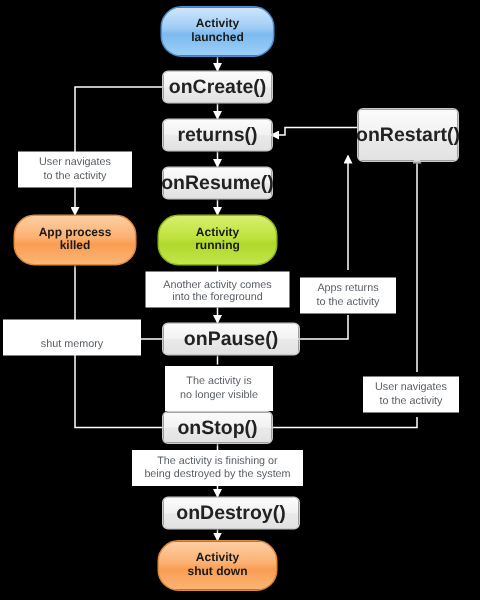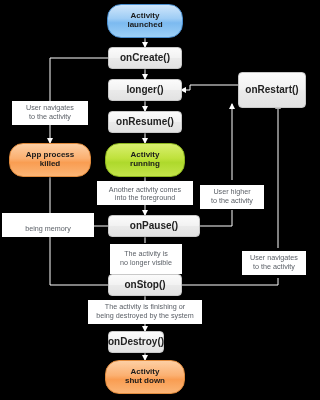--- a/index.html
+++ b/index.html
@@ -20,21 +20,21 @@
     text-align:center;
     line-height:1.12;
   }
 
   
   .method{
     background:linear-gradient(to bottom,#fbfbfb 0%,#f2f2f2 48%,#eaeaea 52%,#e2e2e2 100%);
     border:1px solid #c9c9c9;
     border-radius:4px;
     color:#222222;
-    font-size:10px;
+    font-size:13px;
     font-weight:bold;
     box-shadow:0 1px 1px rgba(0,0,0,.35);
   }
 
   
   .pill{
     border-radius:14px;
     font-size:8px;
     font-weight:bold;
     color:#1a1a1a;
@@ -116,21 +116,21 @@
 
   <div class="node pill pill-blue" style="left:107px;top:4px;width:76px;height:34px;">
     <span>
       <span>Activity</span><br>
       <span>launched</span>
     </span>
   </div>
 
   <div class="node method" style="left:108px;top:47px;width:74px;height:22px;">onCreate()</div>
 
-  <div class="node method" style="left:108px;top:79px;width:74px;height:22px;">longer()</div>
+  <div class="node method" style="left:108px;top:79px;width:74px;height:22px;">returns()</div>
 
   <div class="node method" style="left:238px;top:72px;width:68px;height:36px;">onRestart()</div>
 
   <div class="node method" style="left:108px;top:111px;width:74px;height:22px;">onResume()</div>
 
   <div class="node note" style="left:12px;top:101px;width:76px;height:24px;">
     <span>
       <span>User navigates</span><br>
       <span>to the activity</span>
     </span>
@@ -152,29 +152,29 @@
 
   <div class="node note" style="left:97px;top:181px;width:96px;height:24px;align-items:flex-end;">
     <span>
       <span>Another activity comes</span><br>
       <span>into the foreground</span>
     </span>
   </div>
 
   <div class="node note" style="left:200px;top:185px;width:64px;height:24px;">
     <span>
-      <span>User higher</span><br>
+      <span>Apps returns</span><br>
       <span>to the activity</span>
     </span>
   </div>
 
   <div class="node note" style="left:2px;top:213px;width:92px;height:24px;">
     <span>
       <br>
-      <span>being memory</span>
+      <span>shut memory</span>
     </span>
   </div>
 
   <div class="node method" style="left:108px;top:215px;width:92px;height:22px;text-align:center;">onPause()</div>
 
   <div class="node note" style="left:110px;top:244px;width:72px;height:30px;">
     <span>
       <span>The activity is</span><br>
       <span>no longer visible</span>
     </span>
@@ -189,21 +189,21 @@
 
   <div class="node method" style="left:108px;top:274px;width:74px;height:22px;">onStop()</div>
 
   <div class="node note" style="left:88px;top:300px;width:114px;height:24px;">
     <span>
       <span>The activity is finishing or</span><br>
       <span>being destroyed by the system</span>
     </span>
   </div>
 
-  <div class="node method" style="left:108px;top:331px;width:56px;height:22px;">onDestroy()</div>
+  <div class="node method" style="left:108px;top:331px;width:92px;height:22px;">onDestroy()</div>
 
   <div class="node pill pill-orange" style="left:105px;top:360px;width:80px;height:34px;">
     <span>
       <span>Activity</span><br>
       <span>shut down</span>
     </span>
   </div>
 
 </div>
 

